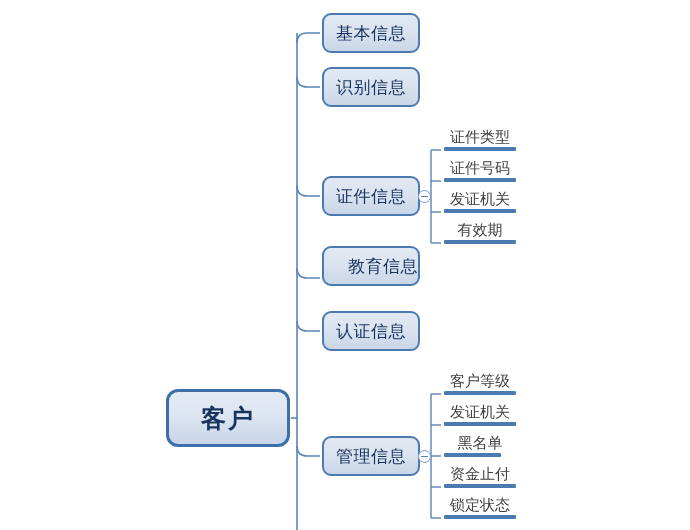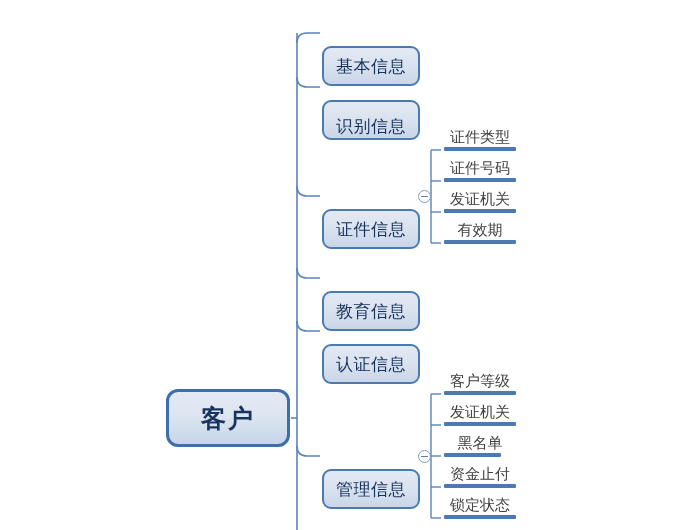--- a/index.html
+++ b/index.html
@@ -20,21 +20,20 @@
     background:linear-gradient(to bottom,#e2e9f3 0%,#dbe3f0 45%,#c9d6e8 100%);
     border:2px solid #4a7ab0;
     border-radius:9px;
     color:#17325c;
     white-space:nowrap;
   }
   .node.lvl2{
     width:98px;height:40px;
     font-size:17px;
     letter-spacing:0.5px;
-    margin-top:33px;
   }
   .node.root{
     width:124px;height:58px;
     border:3px solid #3d6fa8;
     border-radius:12px;
     font-size:25px;
     font-weight:bold;
     letter-spacing:2px;
     color:#18335e;
     background:linear-gradient(to bottom,#e4eaf4 0%,#dde5f1 45%,#c7d5e8 100%);
@@ -113,30 +112,30 @@
   </svg>
 
   <div class="node root" style="left:166px;top:389px;">
     <span>客户</span>
   </div>
 
   <div class="node lvl2" style="left:322px;top:13px;">
     <span>基本信息</span>
   </div>
 
-  <div class="node lvl2" style="left:322px;top:67px;align-items:flex-end;">
+  <div class="node lvl2" style="left:322px;top:67px;">
     <span>识别信息</span>
   </div>
 
   <div class="node lvl2" style="left:322px;top:176px;">
     <span>证件信息</span>
   </div>
   <div class="marker" style="left:418px;top:190px;"></div>
 
-  <div class="node lvl2" style="left:322px;top:258px;">
+  <div class="node lvl2" style="left:322px;top:246px;justify-content:flex-end;">
     <span>教育信息</span>
   </div>
 
   <div class="node lvl2" style="left:322px;top:311px;">
     <span>认证信息</span>
   </div>
 
   <div class="node lvl2" style="left:322px;top:436px;text-align:center;">
     <span>管理信息</span>
   </div>

